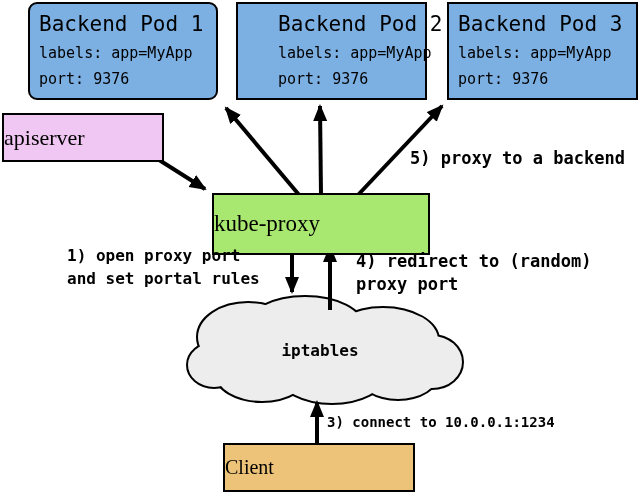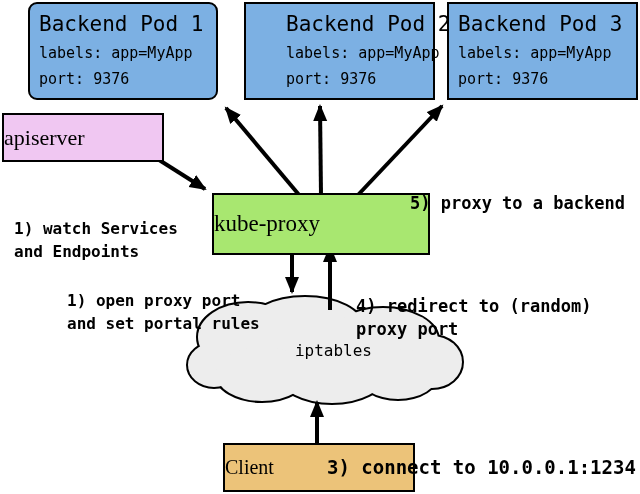--- a/index.html
+++ b/index.html
@@ -53,33 +53,33 @@
     left: 223px; top: 443px; width: 192px; height: 49px;
     background: var(--client_fill);
     font-size: 20px;
   }
   .step {
     position: absolute;
     font-weight: bold;
     font-size: 16px;
     line-height: 23px;
     white-space: nowrap;
-    margin-top: 45px;
   }
   .step span { display: block; }
   .step-1 { left: 14px;  top: 172px; }
   .step-2 { left: 67px;  top: 244px; }
-  .step-3 { left: 327px; top: 411px; font-size: 19px; }
+  .step-3 { left: 327px; top: 411px; font-size: 14px; }
   .step-4 { left: 356px; top: 250px; font-size: 17px; }
   .step-5 { left: 410px; top: 147px; font-size: 17px; }
   .iptables-label {
     position: absolute;
     left: 268px; top: 341px; width: 104px;
-    text-align: right;
+    text-align: center;
     font-size: 16px;
+    font-weight: bold;
   }
 </style>
 </head>
 <body>
 
 <div class="canvas">
 
   <svg class="graphics" viewBox="0 0 640 494" xmlns="http://www.w3.org/2000/svg">
     <defs>
       <marker id="ah" markerUnits="userSpaceOnUse" markerWidth="20" markerHeight="16" refX="15" refY="7" orient="auto">
@@ -129,21 +129,21 @@
     <g class="arrow">
       <line x1="317" y1="446" x2="317" y2="402" marker-end="url(#ah)"></line>
     </g>
   </svg>
 
   <div class="box pod" style="left:28px;width:190px;border-radius:9px;">
     <span class="pod-title">Backend Pod 1</span>
     <span class="pod-line">labels: app=MyApp</span>
     <span class="pod-line">port: 9376</span>
   </div>
-  <div class="box pod" style="left:244px;padding-left:40px;">
+  <div class="box pod" style="left:236px;padding-left:40px;">
     <span class="pod-title">Backend Pod 2</span>
     <span class="pod-line">labels: app=MyApp</span>
     <span class="pod-line">port: 9376</span>
   </div>
   <div class="box pod" style="left:447px;">
     <span class="pod-title">Backend Pod 3</span>
     <span class="pod-line">labels: app=MyApp</span>
     <span class="pod-line">port: 9376</span>
   </div>
 
@@ -154,24 +154,20 @@
   <div class="box centered kubeproxy-box">
     <span>kube-proxy</span>
   </div>
 
   <div class="iptables-label">iptables</div>
 
   <div class="box centered client-box">
     <span>Client</span>
   </div>
 
-  <div class="step step-1">
-    <span>1) watch Services</span>
-    <span>and Endpoints</span>
-  </div>
   <div class="step step-2">
     <span>1) open proxy port</span>
     <span>and set portal rules</span>
   </div>
   <div class="step step-3">
     <span>3) connect to 10.0.0.1:1234</span>
   </div>
   <div class="step step-4">
     <span>4) redirect to (random)</span>
     <span>proxy port</span>

